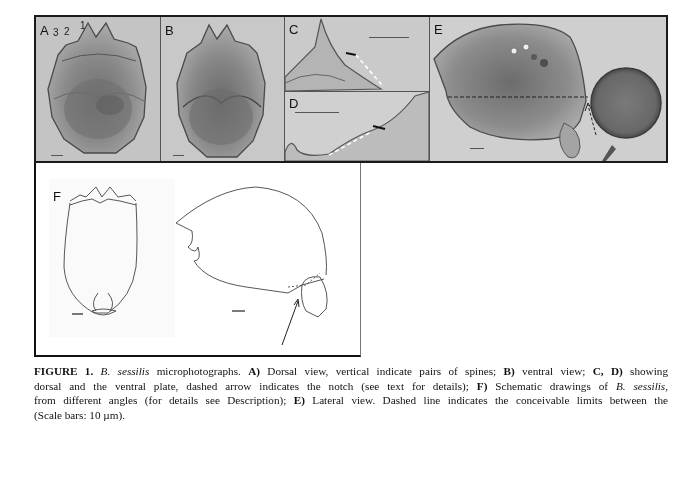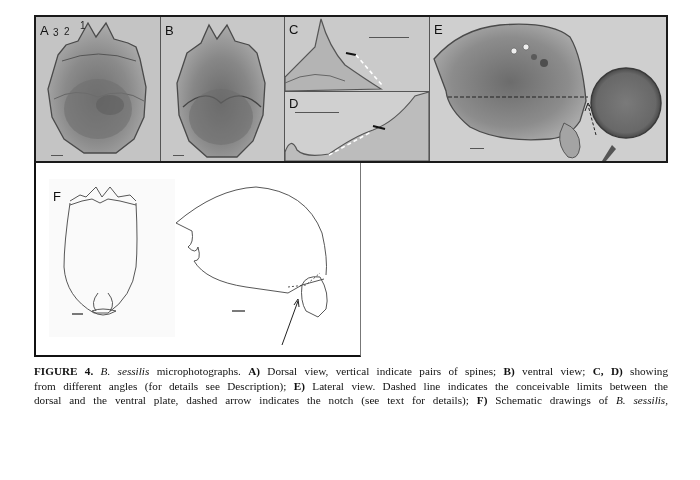--- a/index.html
+++ b/index.html
@@ -154,16 +154,17 @@
     <line x1="196" y1="148" x2="209" y2="148" stroke="#222" stroke-width="1.2"></line>
     <g>
       <line x1="246" y1="182" x2="262" y2="138" stroke="#222" stroke-width="1"></line>
       <path d="M258,142 L262,136 L263,144" fill="none" stroke="#222" stroke-width="1"></path>
     </g>
   </svg>
   <span class="panel-label" style="left:17px; top:27px;">F</span>
 </div>
 
 <div class="caption">
-  <span class="line"><b>FIGURE 4.</b> <i>B. sessilis</i><span> microphotographs. </span><b>A)</b><span> Dorsal view, vertical indicate pairs of spines; </span><b>B)</b><span> ventral view; </span><b>C, D)</b><span> showing</span></span>
+  <span class="line"><b>FIGURE 1.</b> <i>B. sessilis</i><span> microphotographs. </span><b>A)</b><span> Dorsal view, vertical indicate pairs of spines; </span><b>B)</b><span> ventral view; </span><b>C, D)</b><span> showing</span></span>
+  <span class="line"><span>dorsal and the ventral plate, dashed arrow indicates the notch (see text for details); </span><b>F)</b><span> Schematic drawings of </span><i>B. sessilis</i><span>,</span></span>
   <span class="line"><span>from different angles (for details see Description); </span><b>E)</b><span> Lateral view. Dashed line indicates the conceivable limits between the</span></span>
-  <span class="line"><span>dorsal and the ventral plate, dashed arrow indicates the notch (see text for details); </span><b>F)</b><span> Schematic drawings of </span><i>B. sessilis</i><span>,</span></span>
+  <span class="line last">(Scale bars: 10 µm).</span>
 </div>
 
 </body></html>

